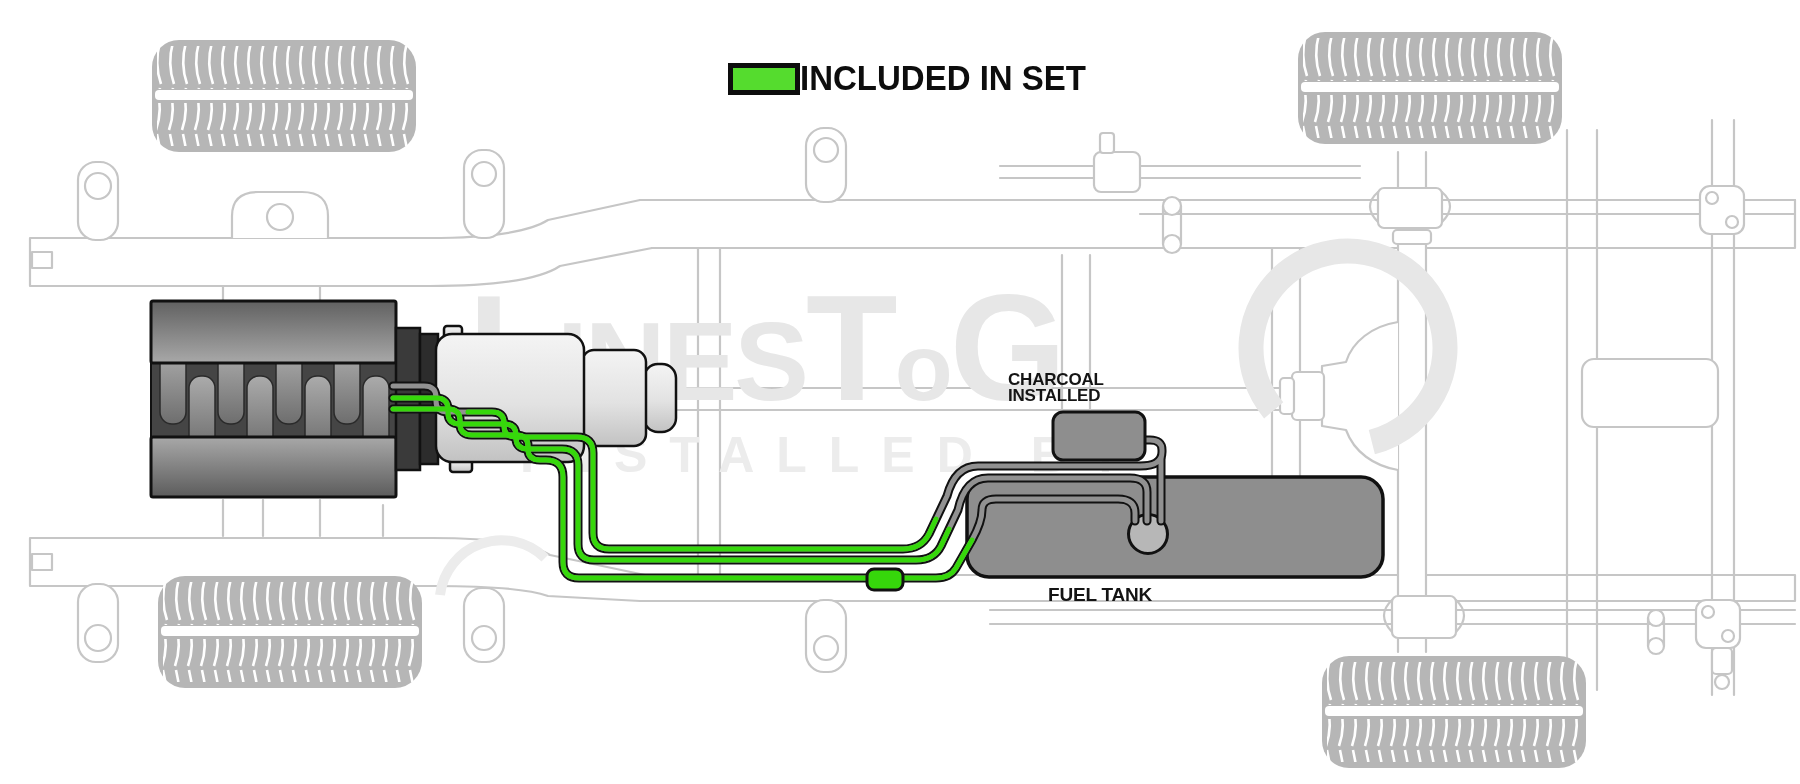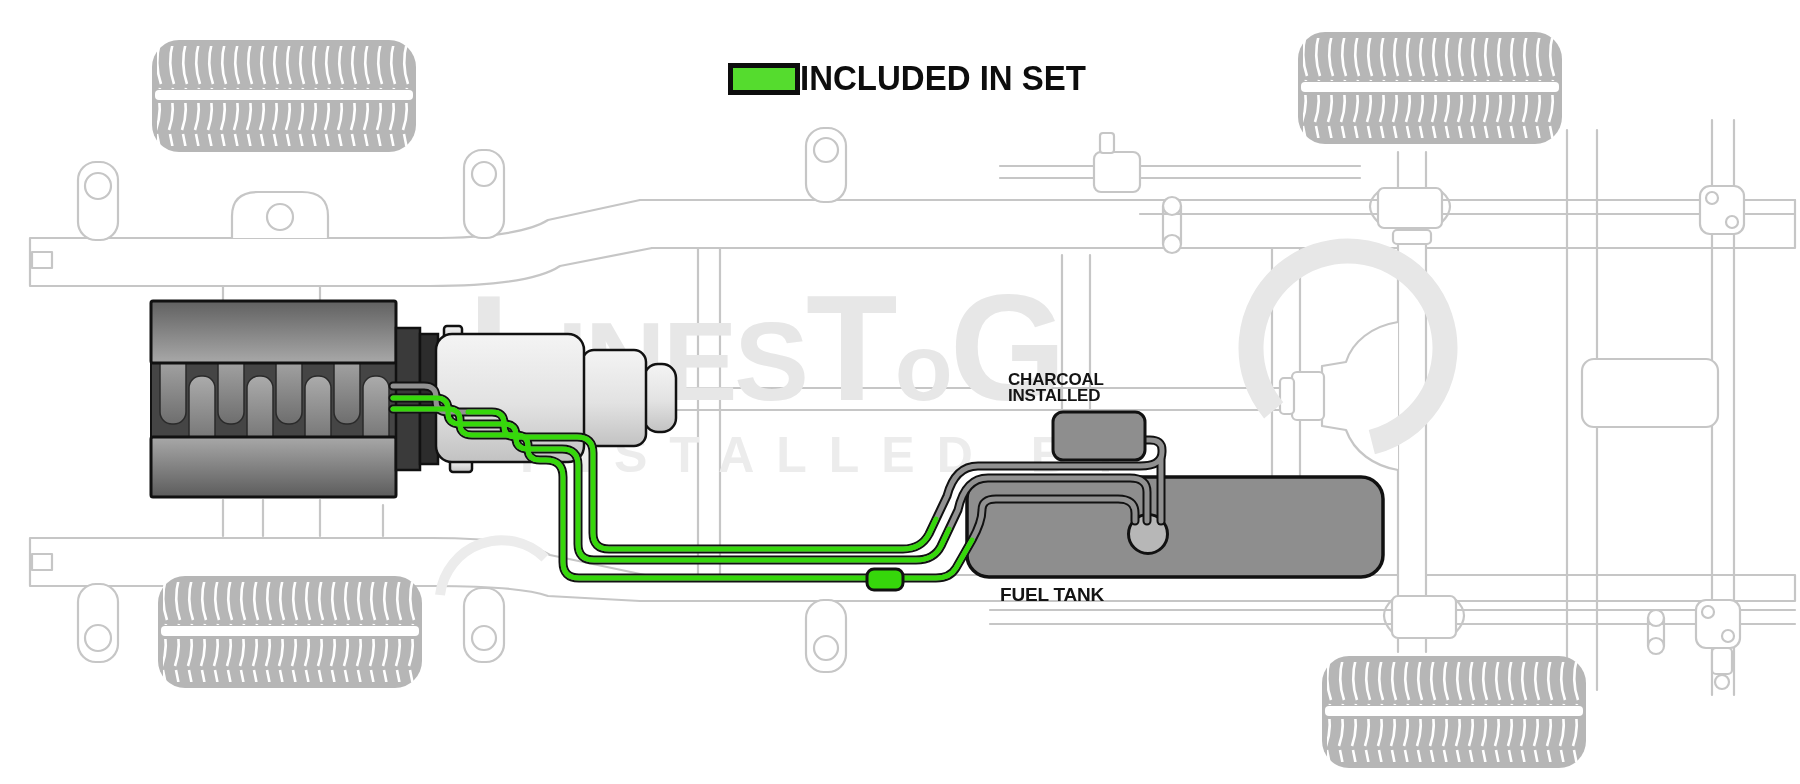--- a/index.html
+++ b/index.html
@@ -7,21 +7,21 @@
          font-family:"Liberation Sans",sans-serif;}
   .stage svg{position:absolute;left:0;top:0;}
   .legend{position:absolute;left:728px;top:60px;display:flex;align-items:center;}
   .legend-swatch{display:inline-block;width:62px;height:22px;background:#55dc2e;
                  border:5px solid #0d0d0d;}
   .legend-label{font-size:33px;font-weight:900;color:#0d0d0d;letter-spacing:0px;
                 transform:scaleY(1.04);white-space:nowrap;}
   .part-label{position:absolute;color:#141414;font-weight:800;text-align:left;
               letter-spacing:-0.2px;white-space:nowrap;}
   .lbl-canister{left:1008px;top:372px;width:180px;font-size:17px;line-height:16px;}
-  .lbl-tank{left:1000px;top:584px;width:170px;font-size:19px;}
+  .lbl-tank{left:1048px;top:584px;width:170px;font-size:19px;}
 </style>
 </head>
 <body>
 
 <div class="stage">
 
 <svg width="1800" height="784" viewBox="0 0 1800 784">
   <defs>
     <pattern id="tp1" width="13" height="46" patternUnits="userSpaceOnUse">
       <path d="M8,2 Q2,24 9,44" stroke="#ffffff" stroke-width="2.6" fill="none"></path>

